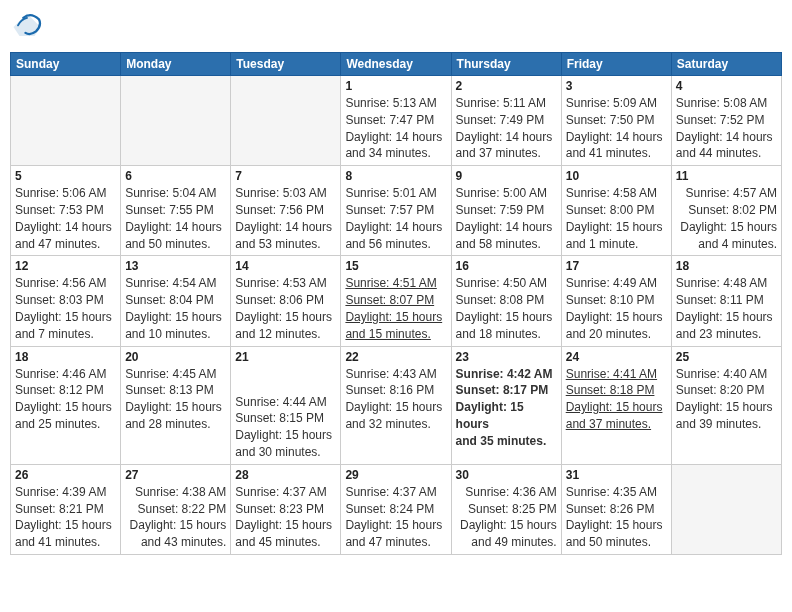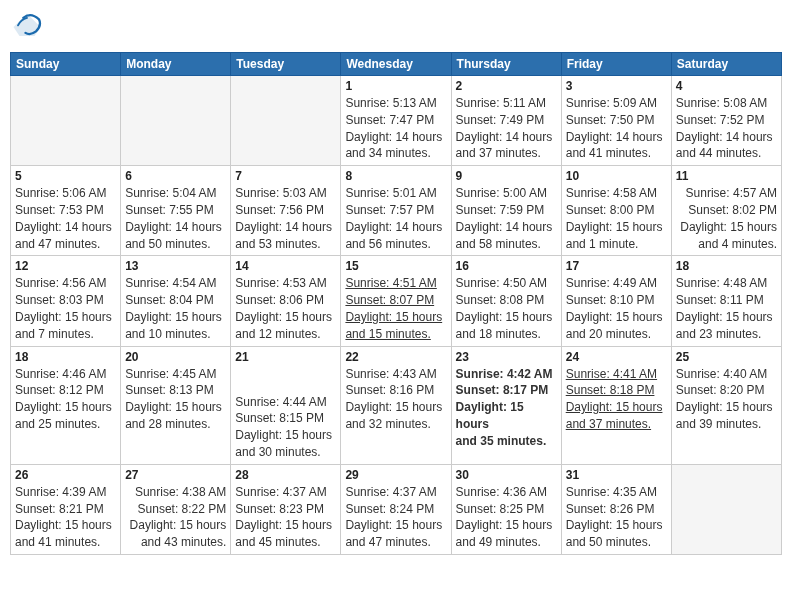--- a/index.html
+++ b/index.html
@@ -336,21 +336,21 @@
           </td>
           <td>
             <div class="day-num">29</div>
             <div class="day-info" style="white-space: pre-line;">Sunrise: 4:37 AM
 Sunset: 8:24 PM
 Daylight: 15 hours
 and 47 minutes.</div>
           </td>
           <td>
             <div class="day-num">30</div>
-            <div class="day-info" style="white-space: pre-line;">Sunrise: 4:36 AM
+            <div class="day-info" style="white-space: pre-line; text-align: right;">Sunrise: 4:36 AM
 Sunset: 8:25 PM
 Daylight: 15 hours
 and 49 minutes.</div>
           </td>
           <td>
             <div class="day-num">31</div>
             <div class="day-info" style="white-space: pre-line;">Sunrise: 4:35 AM
 Sunset: 8:26 PM
 Daylight: 15 hours
 and 50 minutes.</div>

